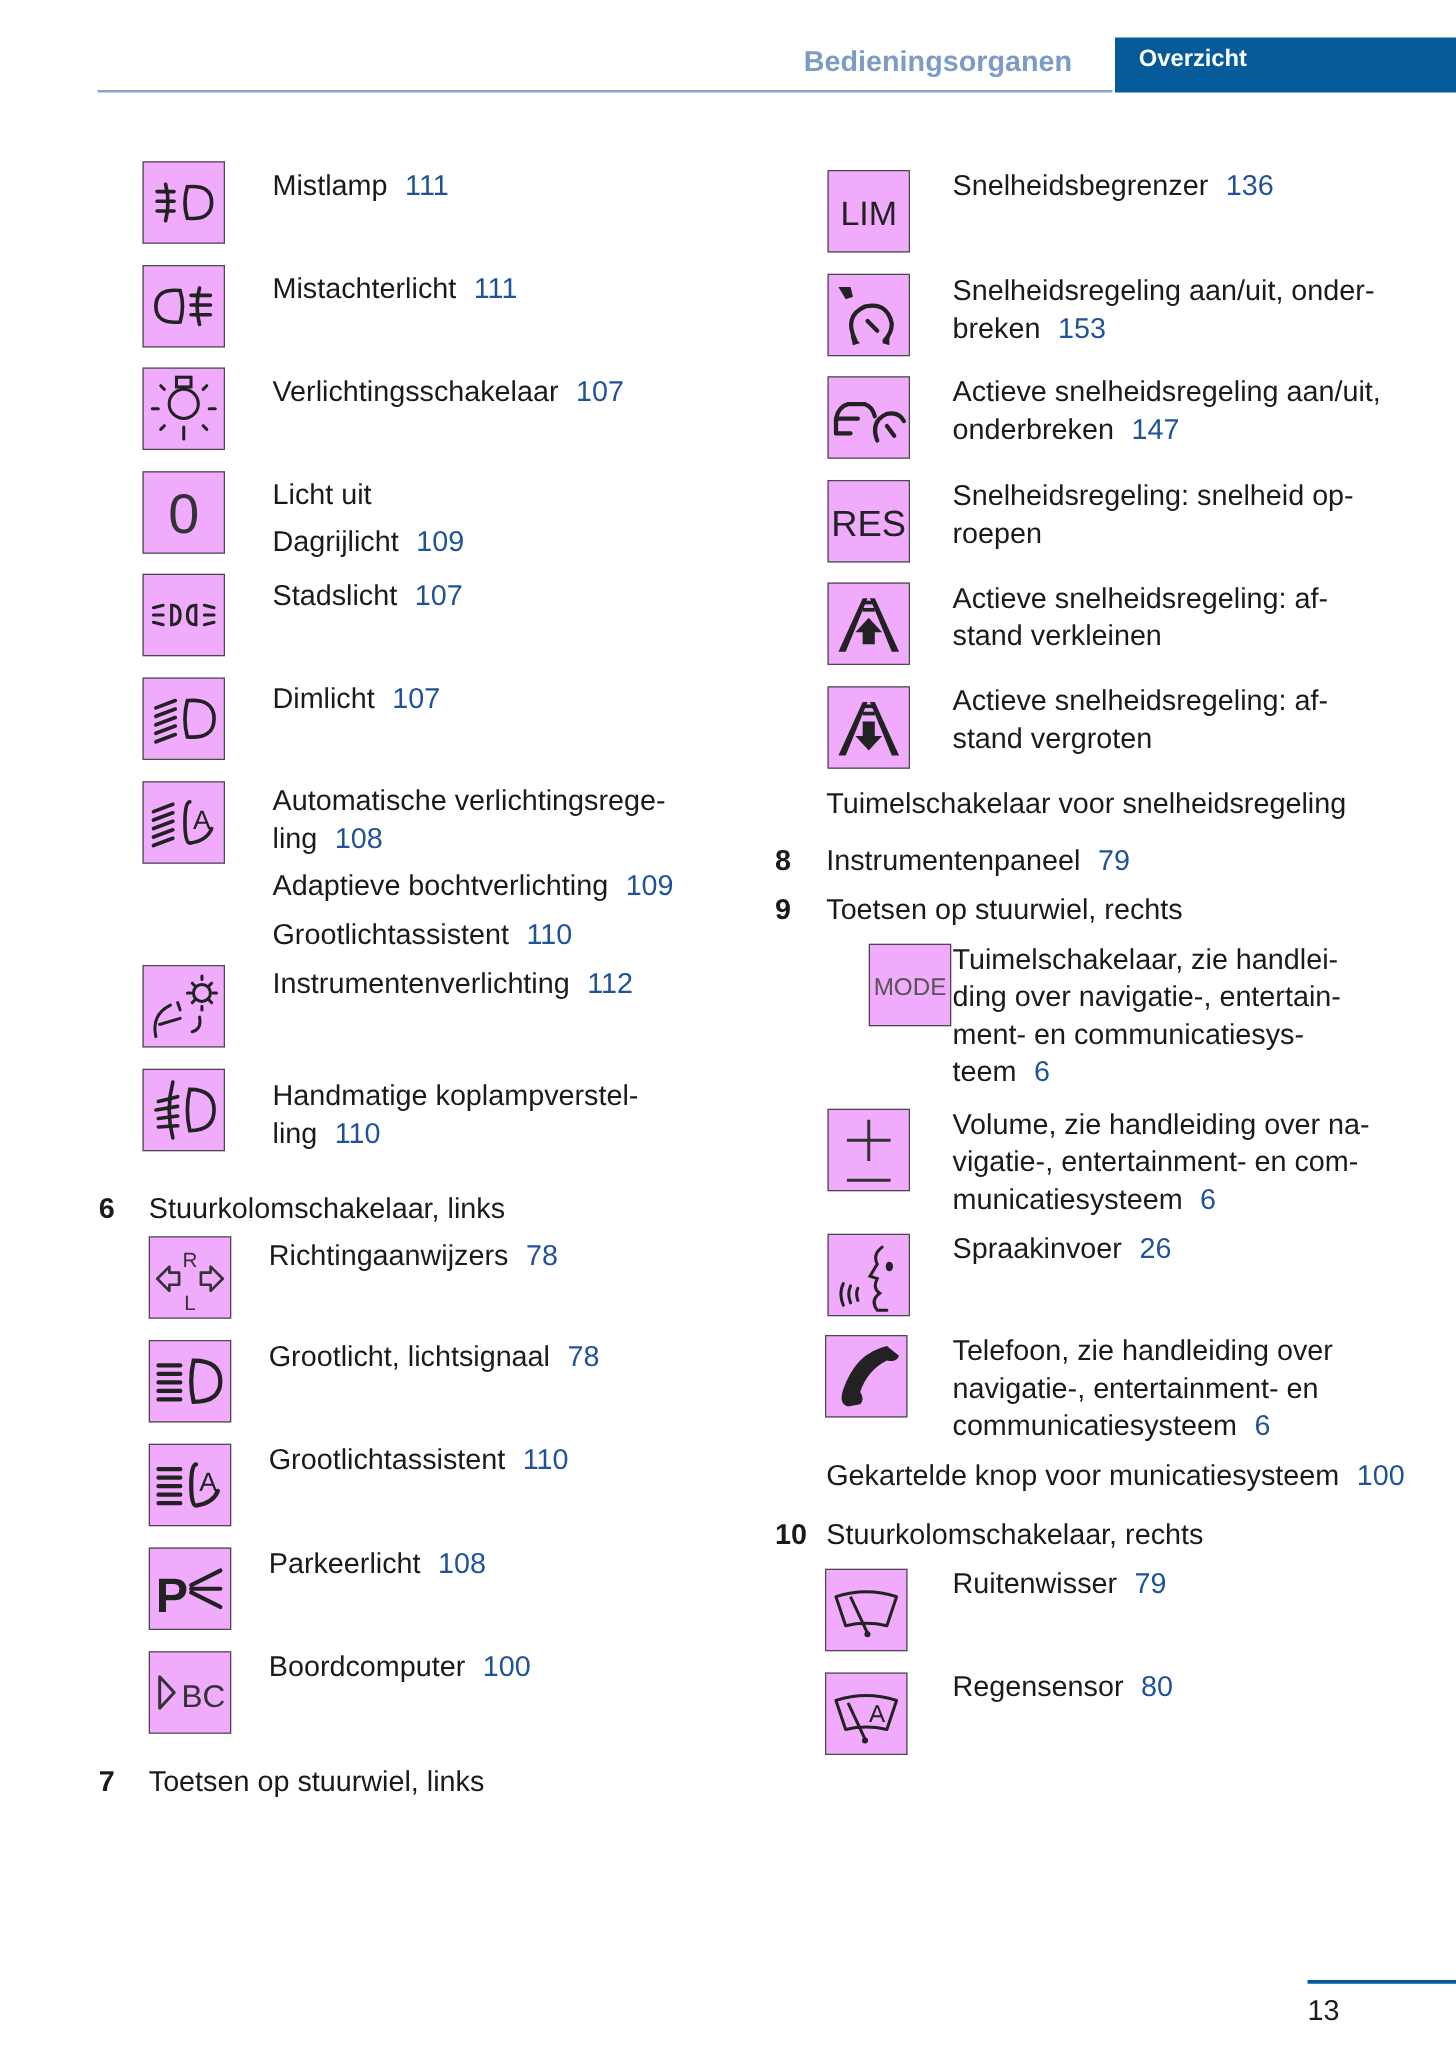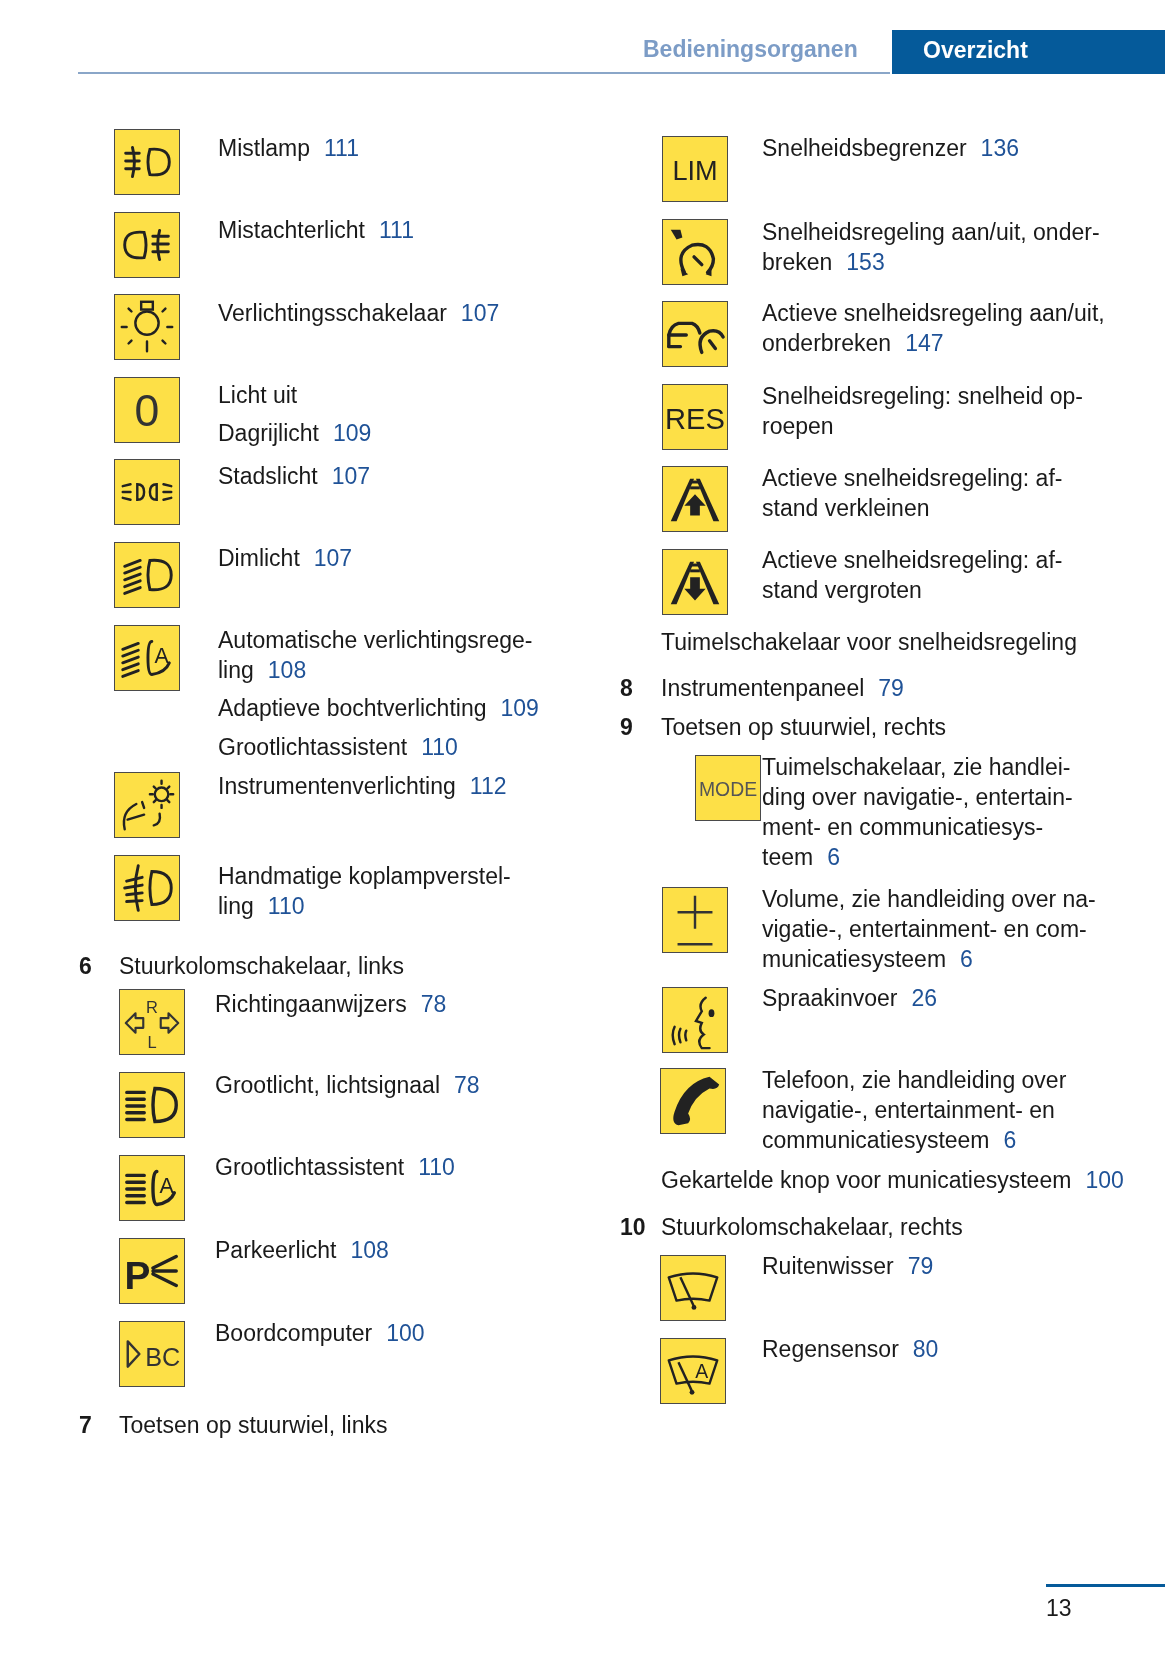--- a/index.html
+++ b/index.html
@@ -1,23 +1,23 @@
 <!DOCTYPE html>
 <html><head>
 <meta charset="utf-8">
 <style>
   html, body { margin:0; padding:0; background:#ffffff; }
   body { width:1165px; height:1653px; position:relative; overflow:hidden;
          font-family:"Liberation Sans", "DejaVu Sans", sans-serif; color:#1a1a1a; }
   .header-rule { position:absolute; left:78px; top:72px; width:812px; height:2px; background:#8aa6c8; }
   .header-section { position:absolute; left:643px; top:36px; font-size:23px; font-weight:bold; color:#7c9cc6; }
   .header-tab { position:absolute; left:892px; top:30px; width:273px; height:44px; background:#055a9a; }
-  .header-tab span { position:absolute; left:19px; top:7px; font-size:23px; font-weight:bold; color:#ffffff;margin-left:12px; }
-
-  .icon { position:absolute; width:66px; height:66px; border:1.5px solid #4a4a4a; box-sizing:border-box; background:#fde047; }
+  .header-tab span { position:absolute; left:19px; top:7px; font-size:19px; font-weight:bold; color:#ffffff; }
+
+  .icon { position:absolute; width:66px; height:66px; border:1.5px solid #4a4a4a; box-sizing:border-box; background:#f0abfc; }
   .icon svg { width:100%; height:100%; display:block; }
   .txt { position:absolute; font-size:23px; line-height:30px; color:#1a1a1a; white-space:nowrap; }
   .pg { color:#1f5297; margin-left:14px; }
   .num { position:absolute; font-size:23px; line-height:30px; font-weight:bold; color:#1a1a1a; }
 
   .footer-rule { position:absolute; left:1046px; top:1584px; width:119px; height:3px; background:#055a9a; }
   .page-number { position:absolute; left:1046px; top:1595px; font-size:23px; color:#1a1a1a; }
 </style>
 </head>
 <body>

